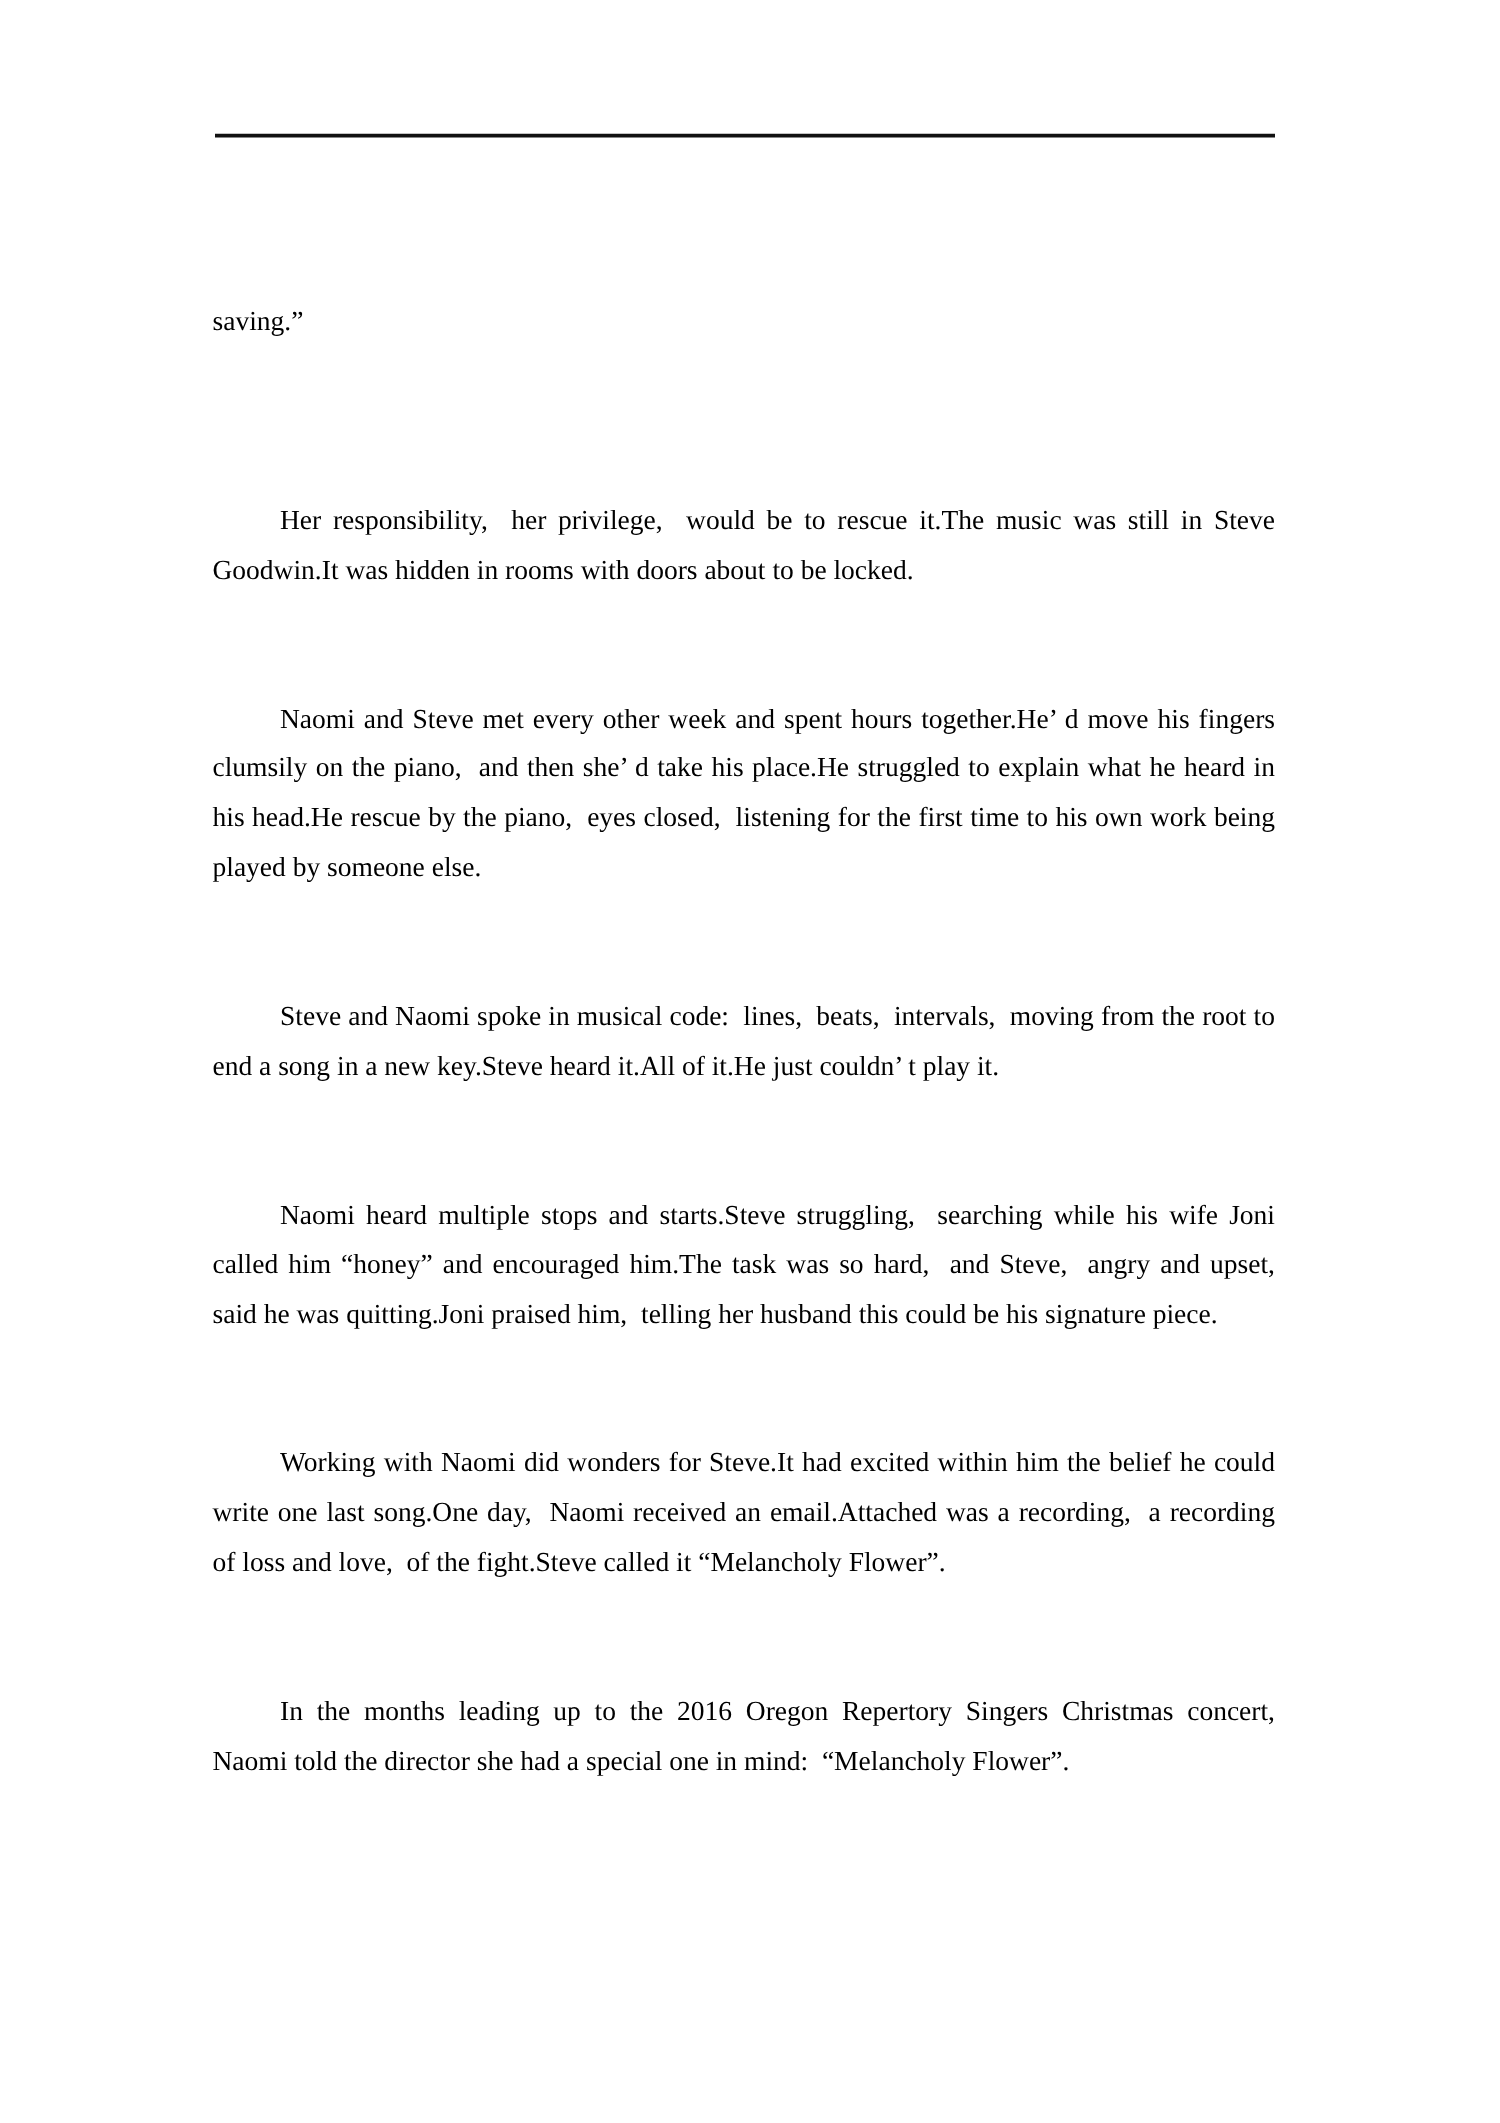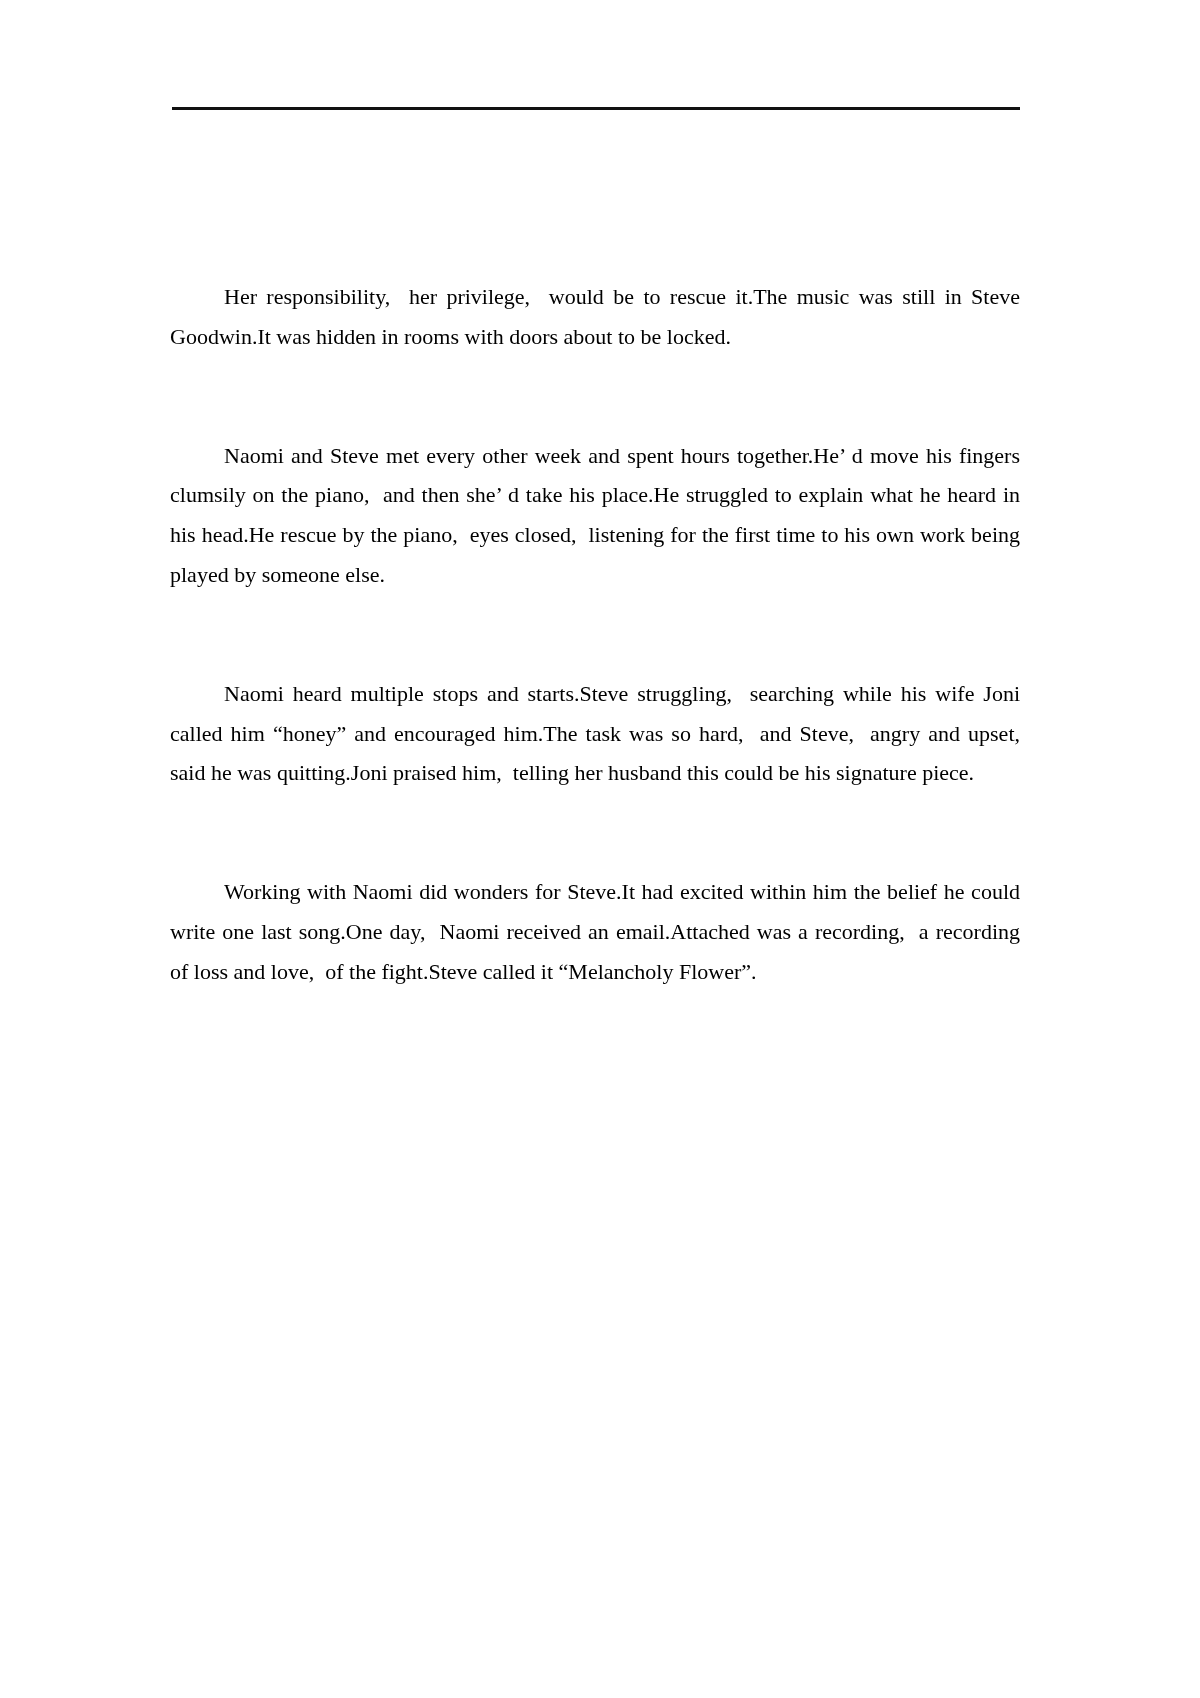--- a/index.html
+++ b/index.html
@@ -44,25 +44,28 @@
 </style>
 </head>
 <body>
 
 <div class="page">
 
   <div class="header-rule"></div>
 
   <div class="content">
 
+    <p class="cont-line">saving.”</p>
 
     <p class="para">Her responsibility,  her privilege,  would be to rescue it.The music was still in Steve Goodwin.It was hidden in rooms with doors about to be locked.</p>
     <p class="para">Naomi and Steve met every other week and spent hours together.He’ d move his fingers clumsily on the piano,  and then she’ d take his place.He struggled to explain what he heard in his head.He rescue by the piano,  eyes closed,  listening for the first time to his own work being played by someone else.</p>
+    <p class="para">Steve and Naomi spoke in musical code:  lines,  beats,  intervals,  moving from the root to end a song in a new key.Steve heard it.All of it.He just couldn’ t play it.</p>
     <p class="para">Naomi heard multiple stops and starts.Steve struggling,  searching while his wife Joni called him “honey” and encouraged him.The task was so hard,  and Steve,  angry and upset,  said he was quitting.Joni praised him,  telling her husband this could be his signature piece.</p>
     <p class="para">Working with Naomi did wonders for Steve.It had excited within him the belief he could write one last song.One day,  Naomi received an email.Attached was a recording,  a recording of loss and love,  of the fight.Steve called it “Melancholy Flower”.</p>
+    <p class="para">In the months leading up to the 2016 Oregon Repertory Singers Christmas concert,  Naomi told the director she had a special one in mind:  “Melancholy Flower”.</p>
     
     
     
     
     
 
     
 
   </div>
 

